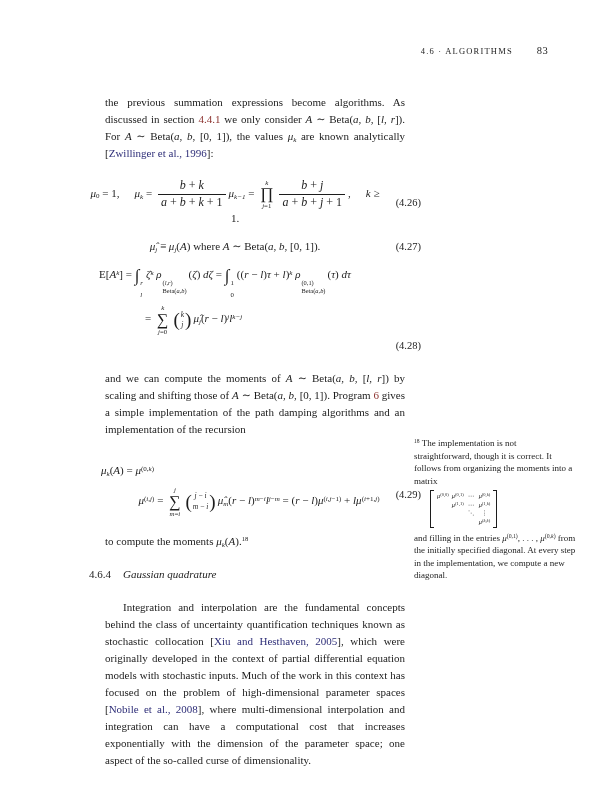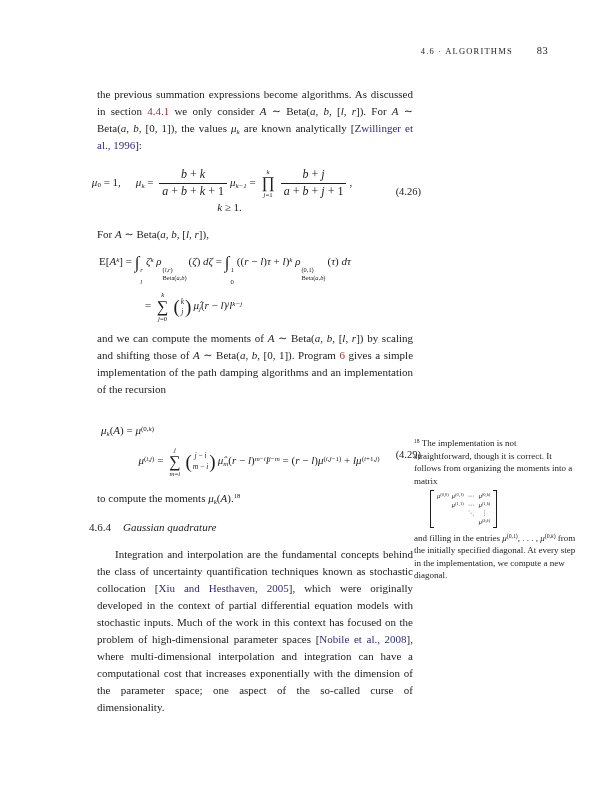--- a/index.html
+++ b/index.html
@@ -10,33 +10,33 @@
     overflow:hidden;
   }
   
   .rhead { position:absolute; top:40px; right:64px; white-space:nowrap; }
   .rtitle { font-size:8.5px; letter-spacing:0.14em; color:#1c1c1c; }
   .pageno { font-size:10.5px; margin-left:24px; letter-spacing:0.03em; }
 
   
   .main { position:absolute; left:89px; top:78px; width:332px;
           font-size:11px; line-height:17px; text-align:justify; }
-  .main p { margin:8px; }
+  .main p { margin:16px; }
   i { font-style:italic; }
   sub { font-size:0.64em; vertical-align:-0.25em; line-height:0; }
   sup { font-size:0.64em; vertical-align:0.45em; line-height:0; }
   sup.fn { font-size:0.6em; vertical-align:0.55em; }
   a.lr { color:#8d3431; text-decoration:none; cursor:pointer; }
   a.lb { color:#2e2e78; text-decoration:none; cursor:pointer; }
 
   
   .eq { display:flex; align-items:center; }
   .eq .eq-body { flex:1; text-align:center; }
   .eq .eq-no { width:40px; text-align:right; font-size:10.5px; }
-  .eq426 { margin:13px 0 10px;gap:26px; }
+  .eq426 { margin:13px 0 10px; }
   .eq427 { margin:11px 0 11px; }
   .eq428 { margin:10px 0 4px; }
   .eq428 .l1 { padding-left:10px; text-align:left; }
   .eq428 .l2 { padding-left:56px; margin-top:5px; text-align:left; }
   .eq428 .lbl { text-align:right; font-size:10.5px; margin-top:2px; }
   .eq429 { position:relative; margin:24px 0 13px; }
   .eq429 .l1 { padding-left:12px; text-align:left; }
   .eq429 .l2 { padding-left:8px; margin-top:7px; text-align:center; }
   .eq429 .lbl { position:absolute; right:0; top:24px; font-size:10.5px; }
 
@@ -100,22 +100,25 @@
     <div class="eq eq426">
       <span class="eq-body"><i>μ</i><sub>0</sub> = 1,<span class="sp"></span><i>μ<sub>k</sub></i> = <span class="frac"><span class="num"><i>b</i> + <i>k</i></span><span class="den"><i>a</i> + <i>b</i> + <i>k</i> + 1</span></span><i>μ<sub>k−1</sub></i> = <span class="bigop">
             <span class="lim"><i>k</i></span>
             <span class="op">∏</span>
             <span class="lim"><i>j</i>=1</span>
           </span><span class="frac"><span class="num"><i>b</i> + <i>j</i></span><span class="den"><i>a</i> + <i>b</i> + <i>j</i> + 1</span></span>,<span class="sp"></span><i>k</i> ≥ 1.</span>
       <span class="eq-no">(4.26)</span>
     </div>
 
 
-
-    <p>For <i>A</i> ∼ Beta(<i>a</i>, <i>b</i>, [<i>l</i>, <i>r</i>]),</p>
+    <div class="eq eq427">
+      <span class="eq-body"><i>μ̂<sub>j</sub></i> ≡ <i>μ<sub>j</sub></i>(<i>A</i>) where <i>A</i> ∼ Beta(<i>a</i>, <i>b</i>, [0, 1]).</span>
+      <span class="eq-no">(4.27)</span>
+    </div>
+
 
     <div class="eq428">
       <div class="l1">E[<i>A<sup>k</sup></i>] = <span class="int">∫</span><span class="ilims">
             <span><i>r</i></span>
             <span><i>l</i></span>
           </span><i>ζ<sup>k</sup></i> <i>ρ</i><span class="supsub">
             <span>(<i>l</i>,<i>r</i>)</span>
             <span>Beta(<i>a</i>,<i>b</i>)</span>
           </span>(<i>ζ</i>) <i>dζ</i> = <span class="int">∫</span><span class="ilims">
             <span>1</span>
@@ -129,20 +132,21 @@
             <span class="op">∑</span>
             <span class="lim"><i>j</i>=0</span>
           </span><span class="binom">
             <span class="bp">(</span>
             <span class="bst">
               <span><i>k</i></span>
               <span><i>j</i></span>
             </span>
             <span class="bp">)</span>
           </span><i>μ̂<sub>j</sub></i>(<i>r</i> − <i>l</i>)<i><sup>j</sup></i><i>l</i><i><sup>k−j</sup></i></div>
+      <div class="lbl">(4.28)</div>
     </div>
 
     <p>and we can compute the moments of <i>A</i> ∼ Beta(<i>a</i>, <i>b</i>, [<i>l</i>, <i>r</i>]) by scaling and shifting those of <i>A</i> ∼ Beta(<i>a</i>, <i>b</i>, [0, 1]). Program <a class="lr">6</a> gives a simple implementation of the path damping algorithms and an implementation of the recursion</p>
 
     <div class="eq429">
       <div class="l1"><i>μ<sub>k</sub></i>(<i>A</i>) = <i>μ</i><sup>(0,<i>k</i>)</sup></div>
       <div class="l2"><i>μ</i><sup>(<i>i</i>,<i>j</i>)</sup> = <span class="bigop">
             <span class="lim"><i>j</i></span>
             <span class="op">∑</span>
             <span class="lim"><i>m</i>=<i>i</i></span>

